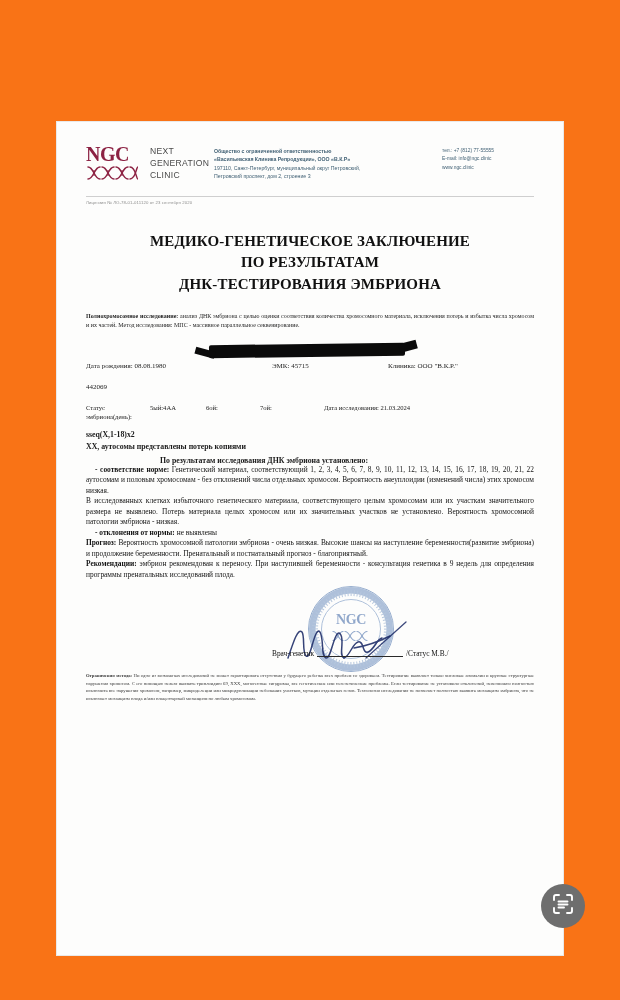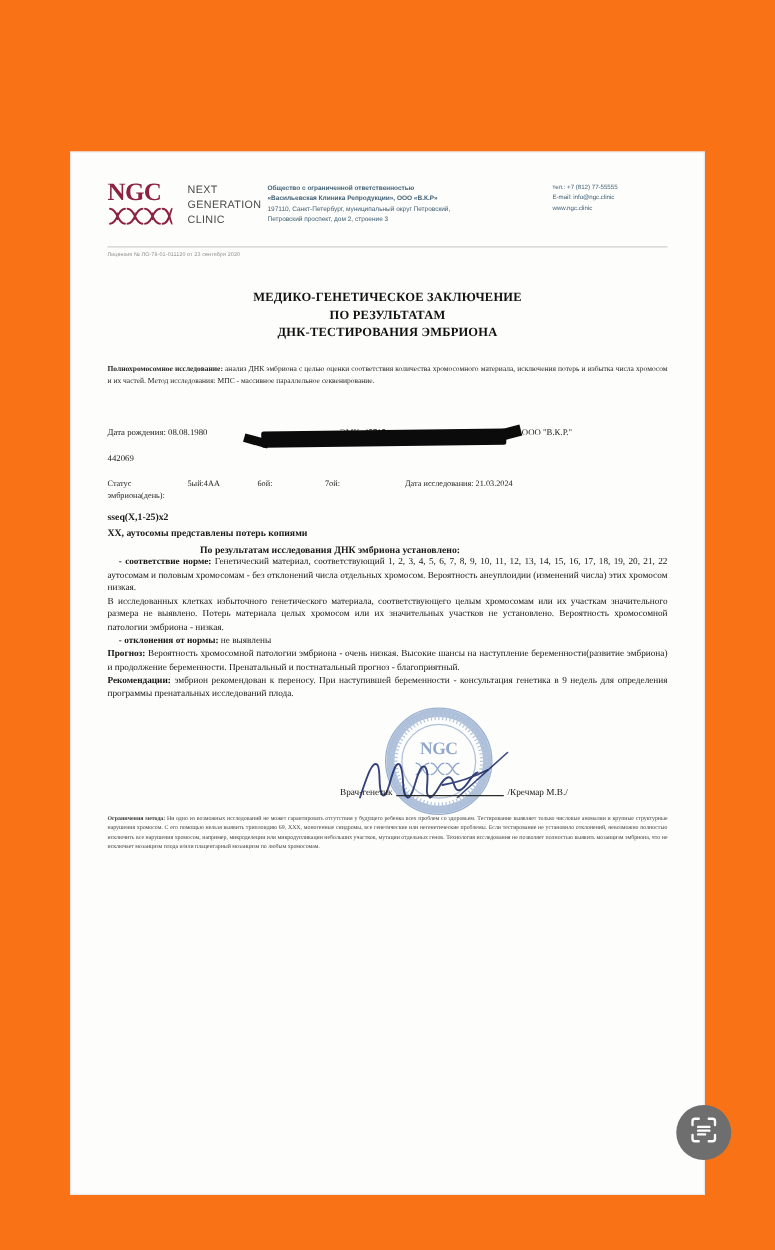--- a/index.html
+++ b/index.html
@@ -103,21 +103,21 @@
     font-size: 4.3px;
     color: #8e8e8e;
     letter-spacing: 0.1px;
   }
 
   
   .doc-title {
     margin-top: 26px;
     text-align: center;
     font-weight: bold;
-    font-size: 10px;
+    font-size: 15px;
     line-height: 1.42;
     letter-spacing: 0.15px;
     color: #111;
   }
 
   
   .study-desc {
     margin-top: 17px;
     font-size: 6.0px;
     line-height: 1.55;
@@ -398,21 +398,21 @@
       <div class="status-row">
         <div class="s-label">Статус эмбриона(день):</div>
         <div class="s-d5">5ый:4АА</div>
         <div class="s-d6">6ой:</div>
         <div class="s-d7">7ой:</div>
         <div class="s-date">Дата исследования: 21.03.2024</div>
       </div>
 
 
       <div class="karyo">
-        <div>sseq(X,1-25)x2</div>
+        <div>sseq(X,1-18)x2</div>
         <div>XX, аутосомы представлены потерь копиями</div>
       </div>
 
       <div class="established">По результатам исследования ДНК эмбриона установлено:</div>
 
       <div class="body-par indent">
         <b> - соответствие норме:</b><span> Генетический  материал, соответствующий 1, 2, 3, 4, 5, 6, 7, 8, 9, 10, 11, 12, 13, 14, 15, 16, 17, 18, 19, 20, 21, 22 аутосомам и половым хромосомам - без  отклонений числа отдельных хромосом.   Вероятность анеуплоидии (изменений числа) этих  хромосом низкая.</span>
       </div>
 
       <div class="body-par">В исследованных клетках избыточного генетического материала, соответствующего целым хромосомам или их  участкам значительного размера  не выявлено.  Потерь материала целых хромосом или их значительных участков не установлено. Вероятность хромосомной патологии эмбриона - низкая.</div>
@@ -530,21 +530,21 @@
               <path d="M62 40 C 68 38, 70 26, 76 24 C 82 22, 80 36, 86 34 C 92 32, 94 22, 100 20"></path>
               <path d="M72 30 C 84 28, 96 24, 108 18"></path>
             </g>
             <path d="M84 40 L 124 4" fill="none" stroke="#1b2a66" stroke-width="1.3" stroke-linecap="round" opacity="0.85"></path>
           </svg>
         </div>
 
         <div class="sig-line">
           <span>Врач-генетик</span>
           <span class="sig-rule"></span>
-          <span>/Кречмар М.В./</span>
+          <span>/Статус М.В./</span>
         </div>
       </div>
 
       <div class="fine">
         <b>Ограничения метода:</b><span> Ни одно из возможных  исследований не может гарантировать отсутствия у будущего ребенка всех проблем со здоровьем. Тестирование выявляет только  числовые аномалии и крупные структурные нарушения хромосом. С его помощью нельзя выявить триплоидию 69, XXX, моногенные синдромы, все генетические или негенетические проблемы. Если тестирование не установило отклонений, невозможно полностью исключить все нарушения хромосом, например, микроделеции или микродупликации небольших участков, мутации отдельных генов. Технология исследования не позволяет полностью выявить мозаицизм эмбриона, что не исключает мозаицизм плода и/или плацентарный мозаицизм по любым хромосомам.</span>
       </div>
 
     </div>
 
     <div class="ghost-name">МОХОВА</div>

